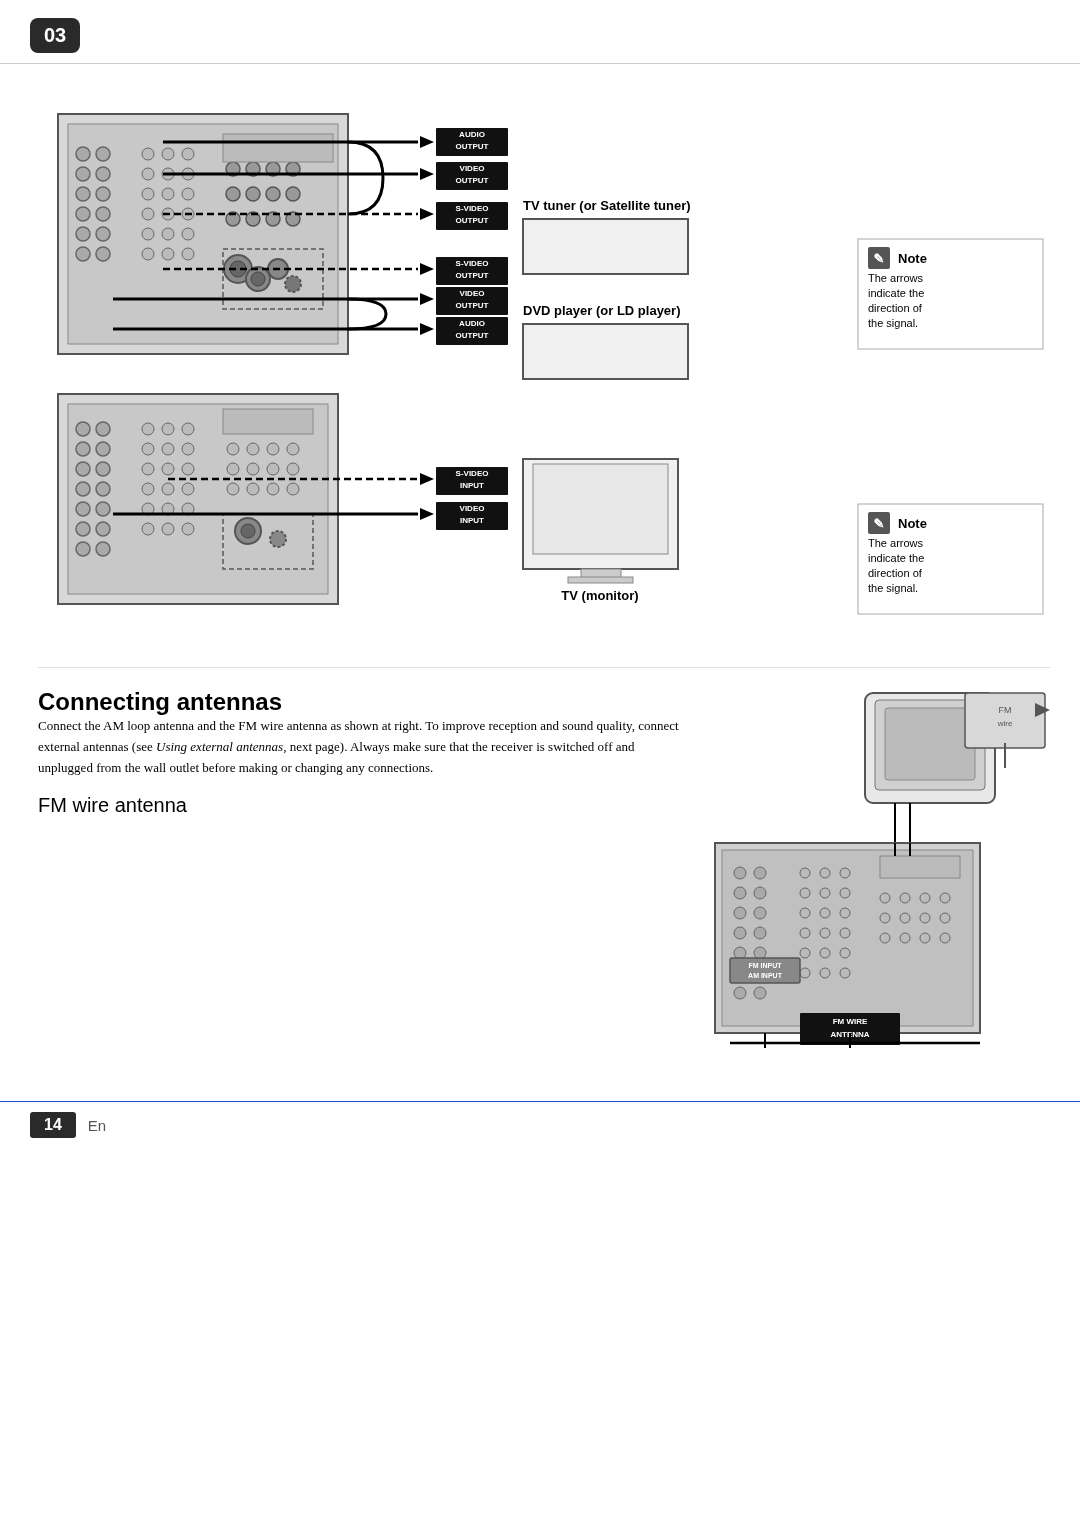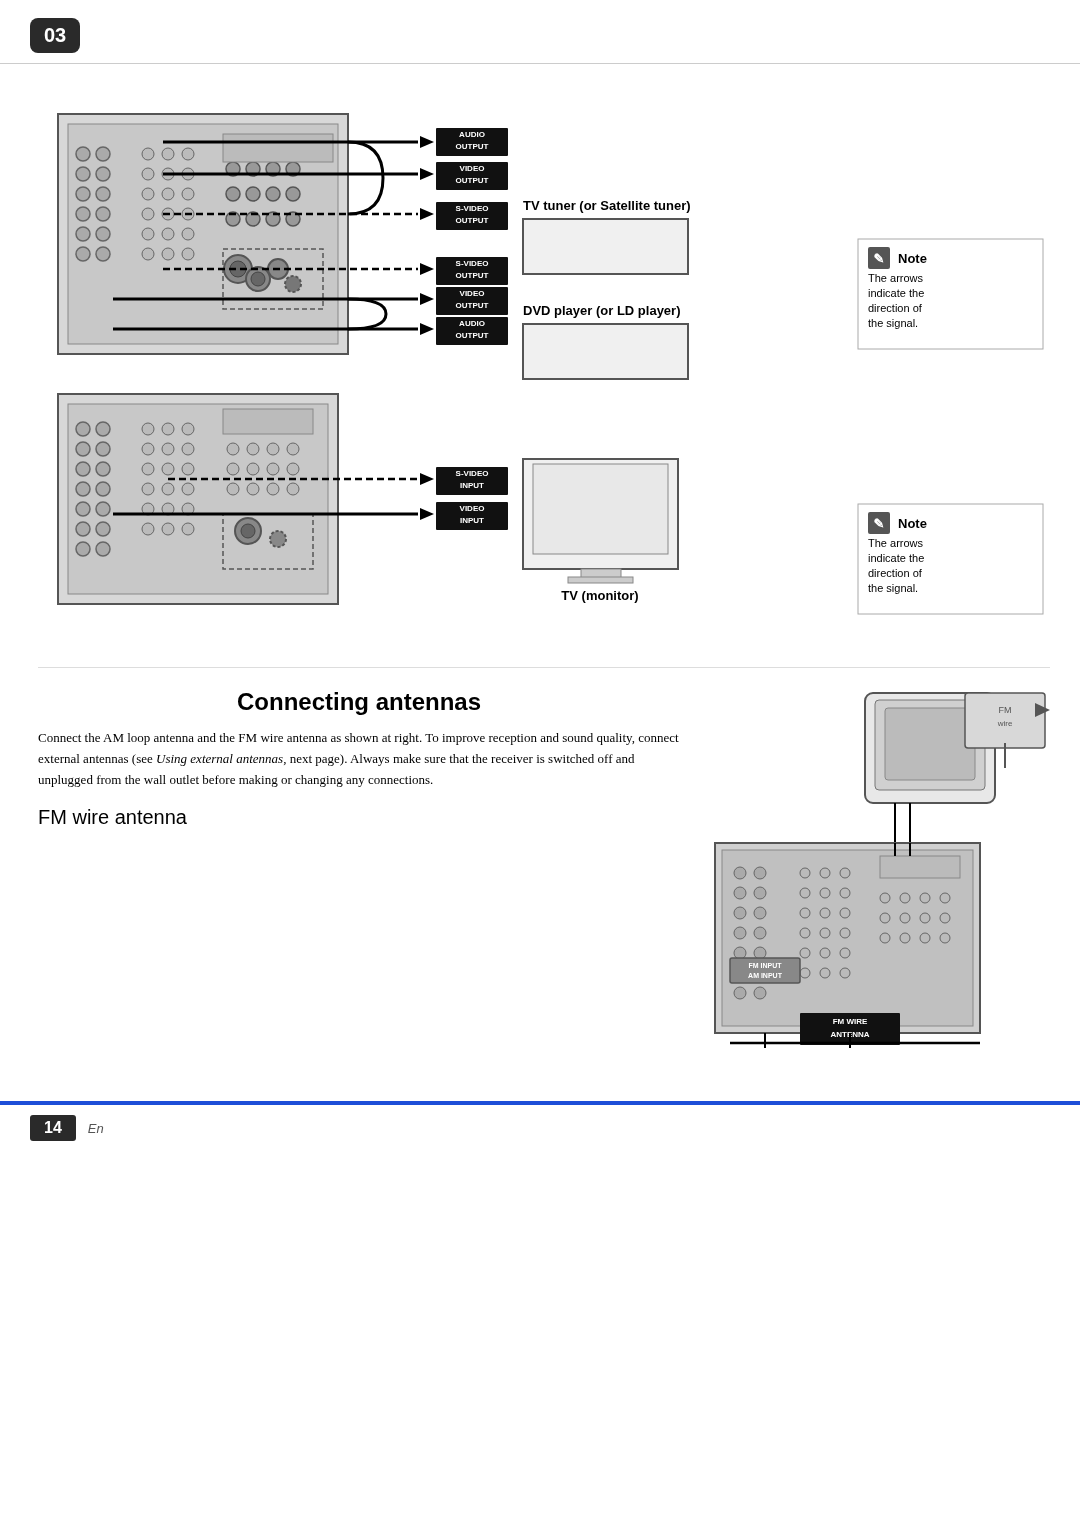--- a/index.html
+++ b/index.html
@@ -61,23 +61,22 @@
       border-top: 1px solid #ddd;
     }
 
     .antennas-text {
       flex: 1;
     }
 
     .antennas-text h2 {
       font-size: 24px;
       font-weight: bold;
-      margin-bottom: 12px;
+      margin-bottom: 0;
       font-family: Arial, Helvetica, sans-serif;
-      text-align: center;
     }
 
     .antennas-text p {
       font-size: 13px;
       line-height: 1.6;
       margin-bottom: 16px;
       font-family: Liberation Serif, serif;
     }
 
     .antennas-text h3 {
@@ -88,35 +87,34 @@
 
     .antennas-diagram {
       flex: 0 0 340px;
     }
 
     
     .page-footer {
       display: flex;
       align-items: center;
       padding: 10px 30px;
-      border-top: 4px solid #1d4ed8;
+      border-top: 1px solid #1d4ed8;
       margin-top: 20px;
     }
     .page-number-badge {
       background: #2a2a2a;
       color: #fff;
       padding: 4px 14px;
       font-size: 16px;
       font-weight: bold;
       border-radius: 3px;
       margin-right: 12px;
     }
     .page-lang {
-      font-style: italic;
-      font-size: 13px;
+      font-size: 15px;
       color: #555;
     }
 
     
     svg text {
       font-family: Arial, Helvetica, sans-serif;
     }
   </style>
 </head>
 <body>

